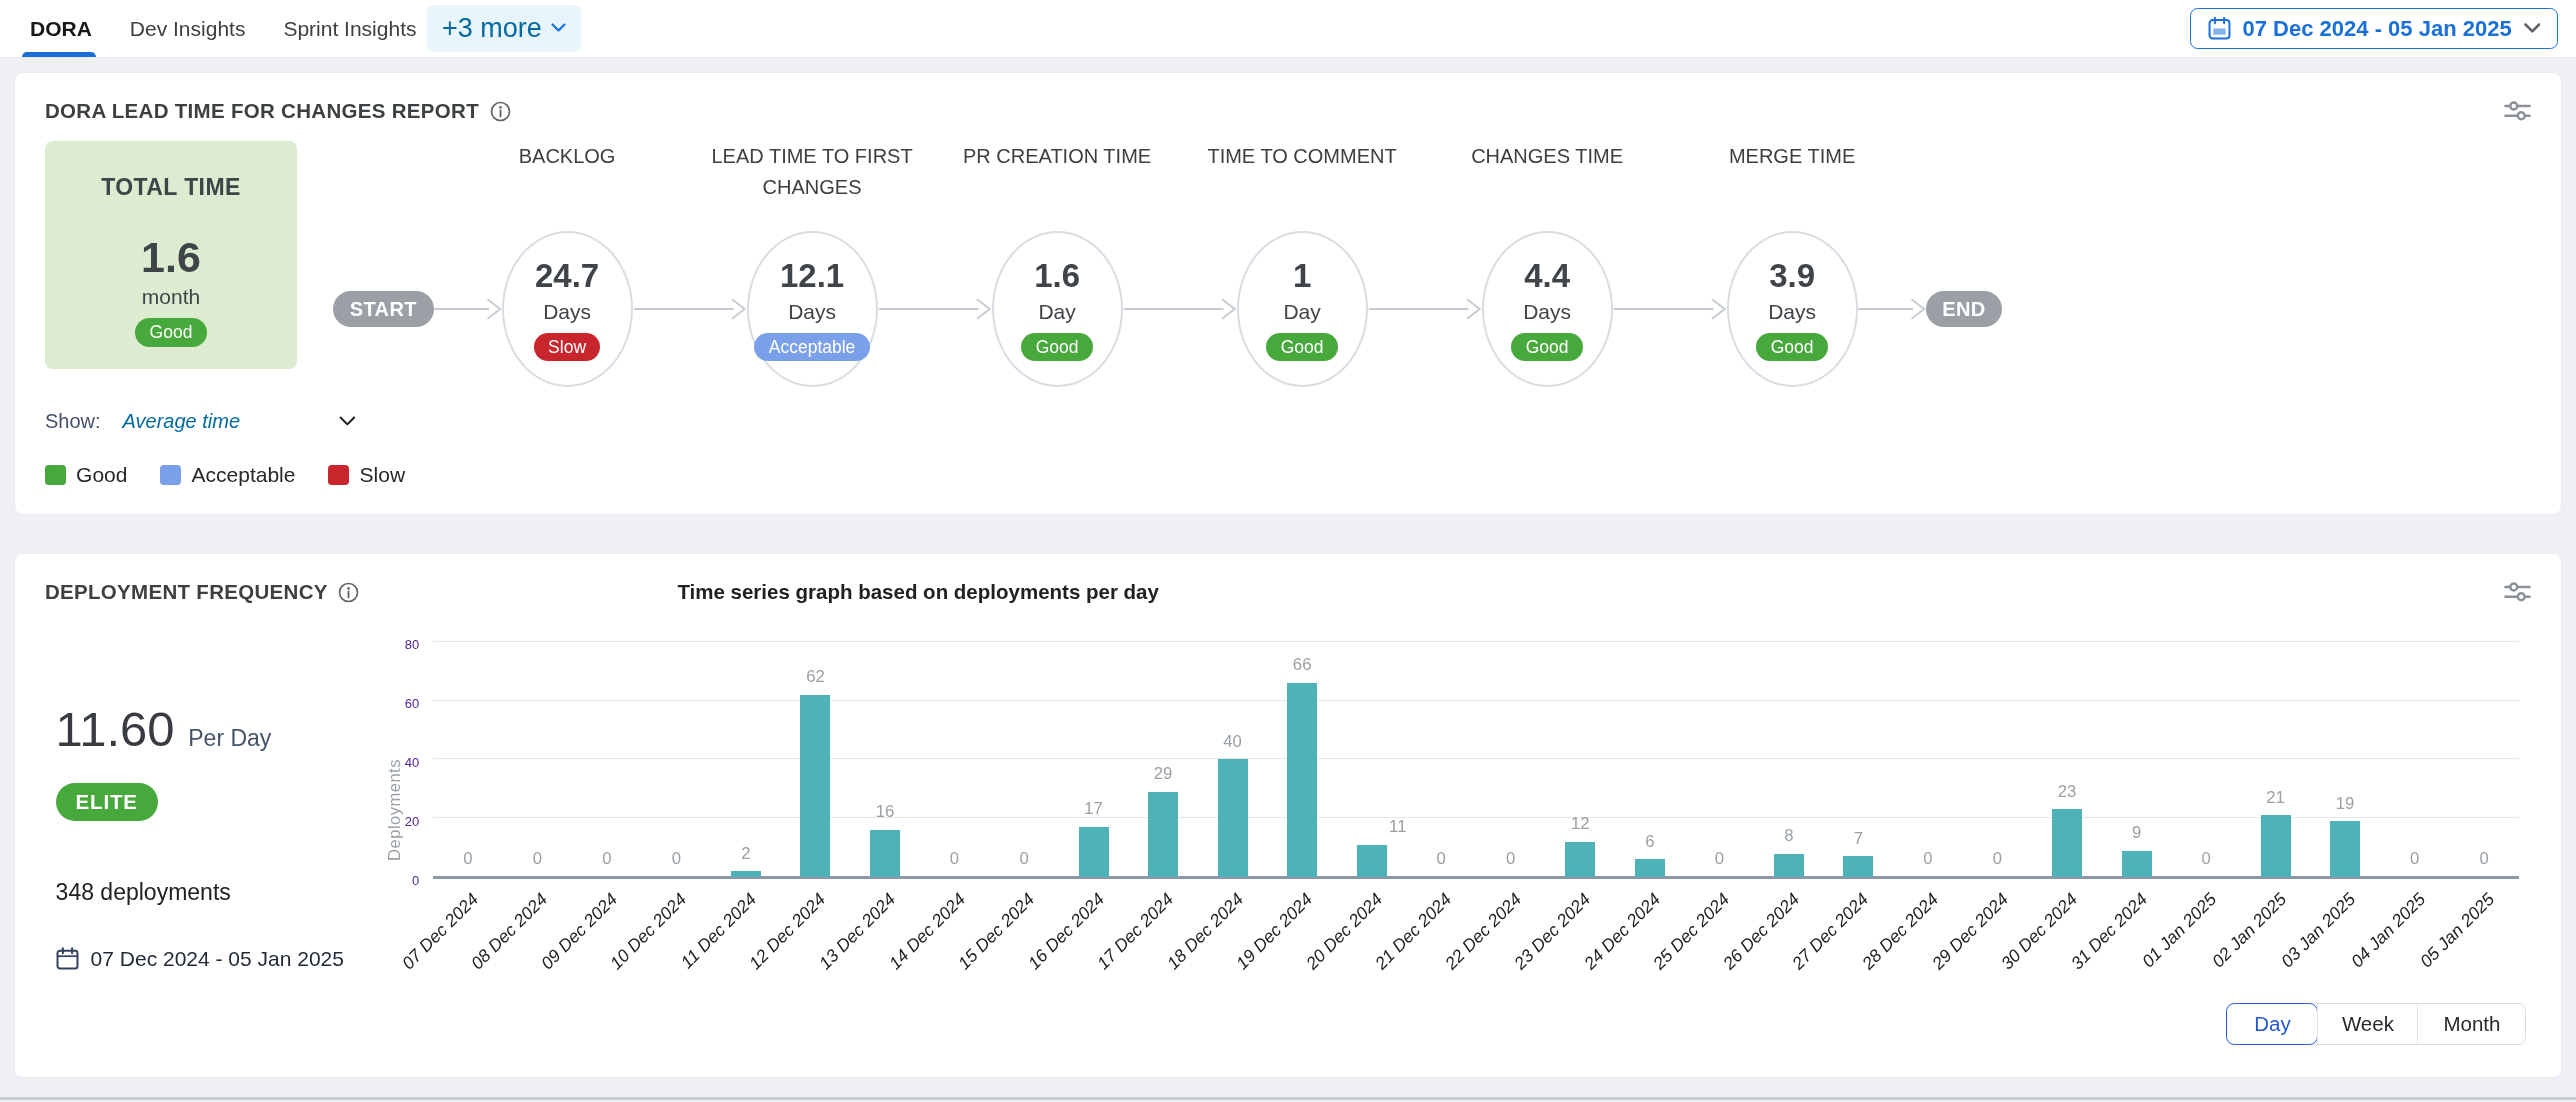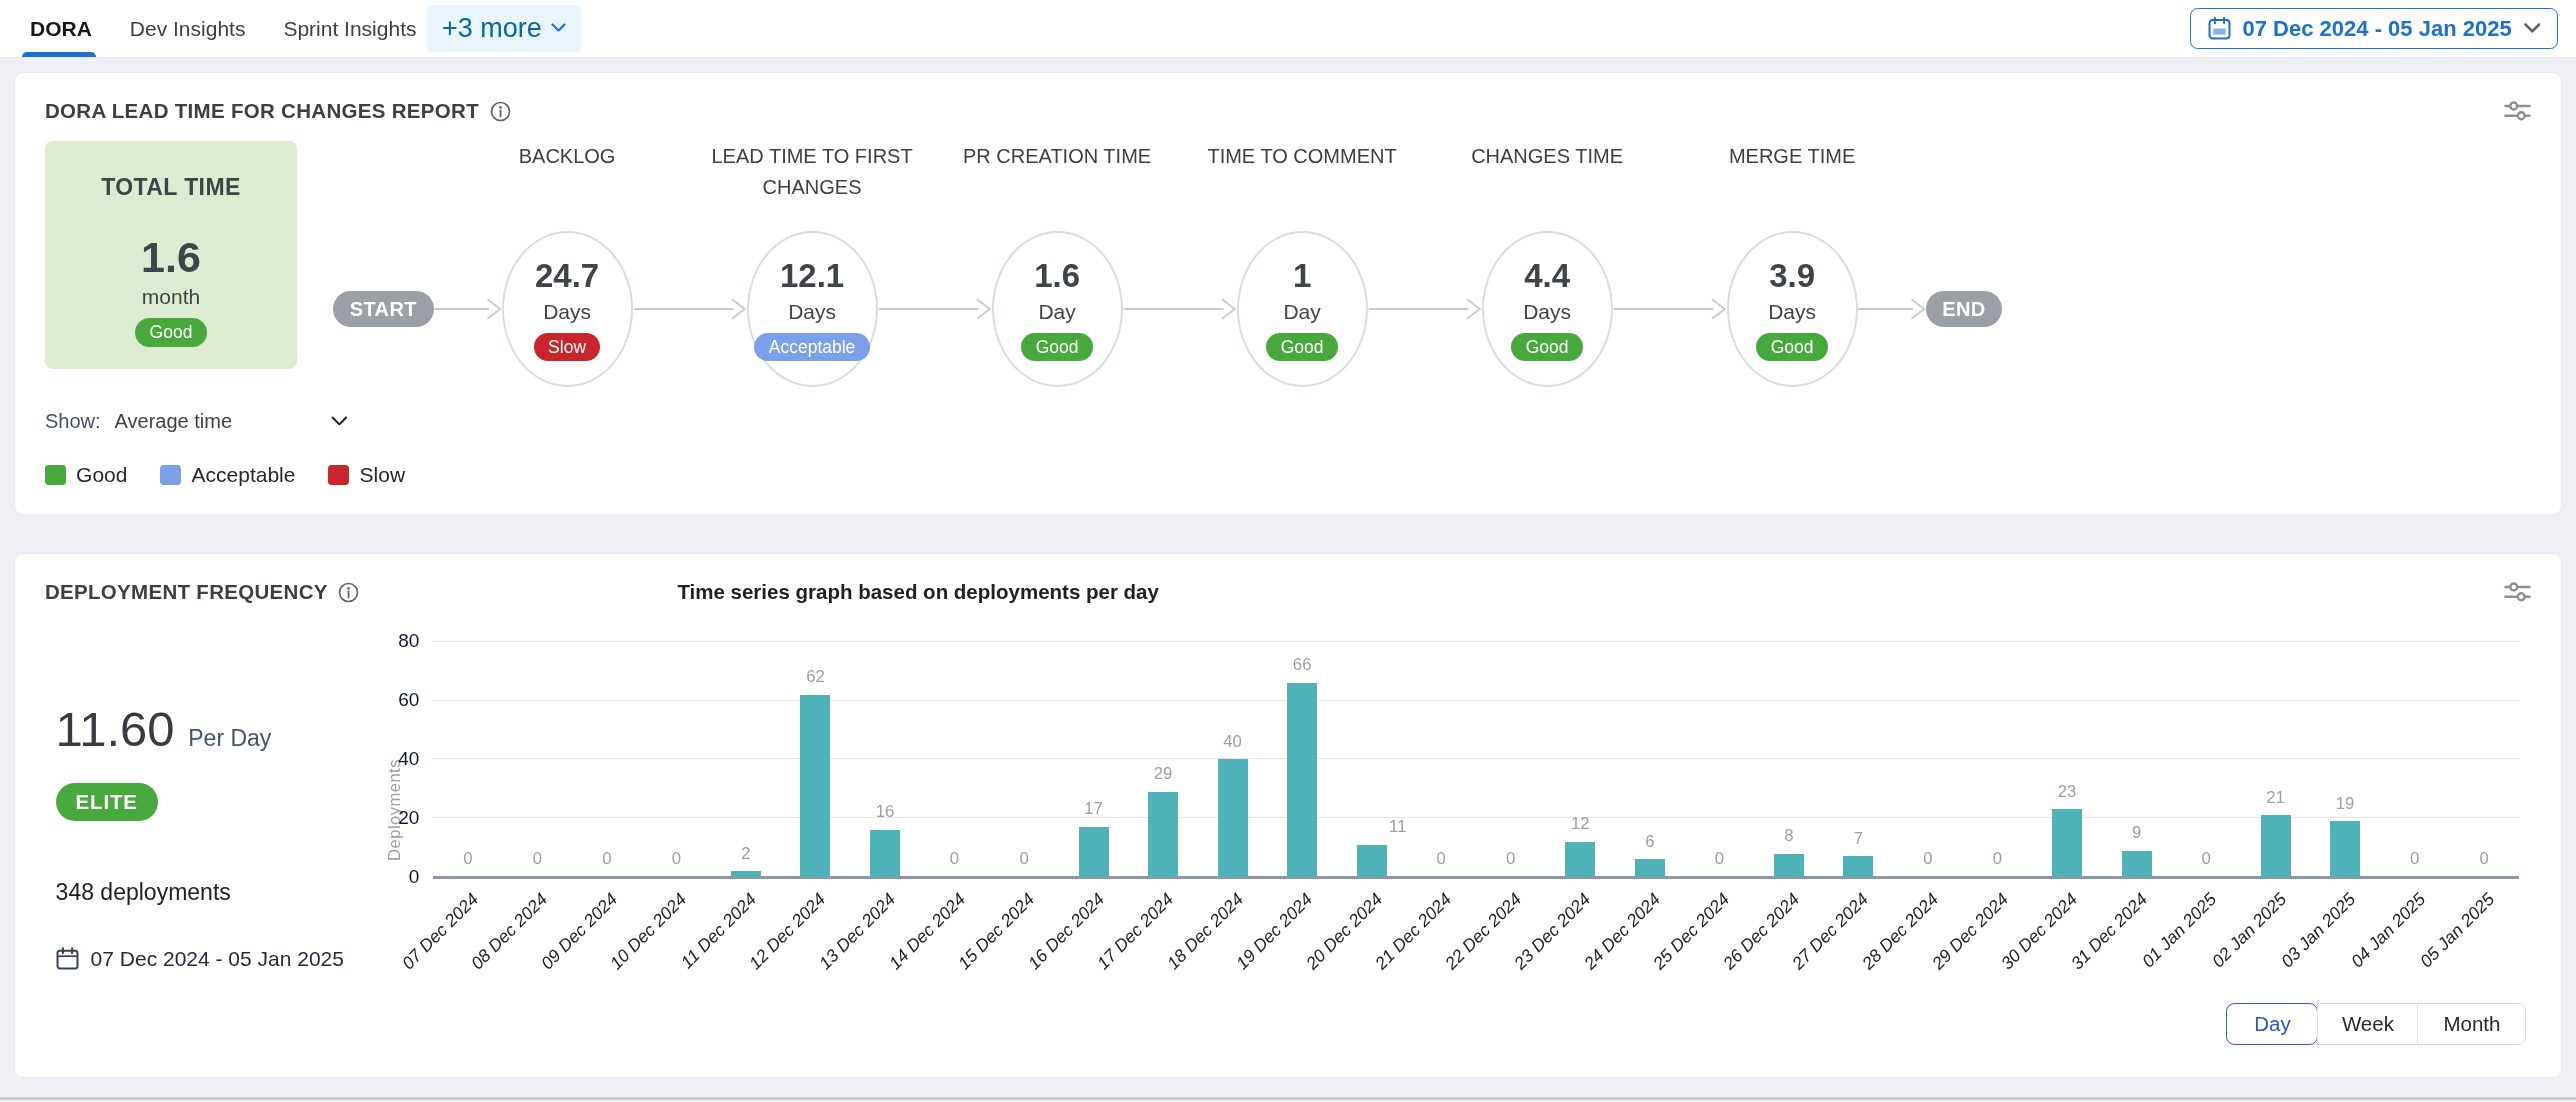--- a/index.html
+++ b/index.html
@@ -37,21 +37,21 @@
   .pill.start, .pill.end { margin-top:150px; }
   .stage { width:131px; position:relative; display:flex; flex-direction:column; align-items:center; flex:none; }
   .stage-label { position:absolute; top:0; left:50%; transform:translateX(-50%); width:258px; text-align:center; font-size:20px; font-weight:500; color:#3c4043; line-height:1.55; }
   .stage-circle { margin-top:90px; width:131px; height:156px; border:2.3px solid #d8dce3; border-radius:50%; background:#fff; display:flex; flex-direction:column; align-items:center; justify-content:center; }
   .stage-value { font-size:33px; font-weight:600; color:#3f4449; }
   .stage-unit { font-size:21px; color:#3f4449; margin-top:5px; }
   .stage-badge { margin-top:9px; }
   .arrow { margin-top:153px; flex:none; }
   .show-row { margin-top:23px; display:flex; align-items:center; font-size:20px; cursor:pointer; }
   .show-label { color:#44506b; font-weight:500; }
-  .show-value { margin-left:14px; color:#404040; }
+  .show-value { margin-left:22px; color:#0369a1;font-style:italic; }
   .show-chevron { margin-left:99px; color:#1c1e21; display:flex; }
   .legend { margin-top:30px; display:flex; align-items:center; gap:33px; }
   .legend-item { display:flex; align-items:center; gap:10.6px; font-size:21px; color:#26282b; }
   .swatch { width:20.5px; height:20.5px; border-radius:3.8px; }
 
   
   .dep-body { display:flex; margin-top:6px; }
   .dep-stats { width:338px; padding:91px 0 0 10.6px; flex:none; }
   .rate-row { display:flex; align-items:baseline; gap:13.7px; }
   .rate { font-size:49px; font-weight:400; color:#383c42; }
@@ -59,21 +59,21 @@
   .tier { margin-top:26px; }
   .tier .badge { font-size:20.5px; font-weight:700; letter-spacing:0.8px; padding:6.8px 20px; }
   .total-deps { margin-top:58px; font-size:23px; color:#202124; }
   .date-row { margin-top:41px; display:flex; align-items:center; gap:12px; font-size:21px; color:#1f2937; }
 
   .chart-wrap { flex:1; position:relative; height:440px; }
   .ylabel { position:absolute; left:-39px; top:190px; transform:rotate(-90deg); font-size:16.7px; color:#9aa0a6; letter-spacing:0.4px; }
   .plot { position:absolute; left:50px; right:12px; top:32px; height:235px; }
   .gridline { position:absolute; left:0; right:0; height:0.8px; background:#e7e7e7; }
   .baseline { position:absolute; left:0; right:0; bottom:-1.5px; height:2.3px; background:#8d96a6; }
-  .ytick { position:absolute; right:calc(100% + 13.7px); transform:translateY(-50%); font-size:19px; color:#0f172a; }
+  .ytick { position:absolute; right:calc(100% + 13.7px); transform:translateY(-50%); font-size:13px; color:#4c1d95; }
   .slots { position:absolute; inset:0; display:flex; }
   .slot { flex:1; position:relative; height:100%; }
   .bar { position:absolute; bottom:0; left:50%; transform:translateX(-50%); width:30px; background:#4db3b9; }
   .bar-label { position:absolute; left:0; right:0; text-align:center; font-size:16.7px; color:#9aa0a6; }
   .xlabels { position:absolute; left:50px; right:12px; top:279px; height:106px; }
   .xlabel { position:absolute; top:0; transform:translateX(-100%) rotate(-45deg); transform-origin:100% 0%; font-size:17.5px; font-style:italic; color:#1c1e21; white-space:nowrap; }
 
   .seg-control { position:absolute; right:4.6px; bottom:4.6px; display:flex; border:1.5px solid #d8dbe1; border-radius:7.6px; background:#fff; overflow:visible; }
   .seg { font-size:20.5px; padding:8.3px 0; text-align:center; color:#26292e; cursor:pointer; border-left:1.5px solid #e0e3e8; }
   .seg:first-child { border-left:none; }

